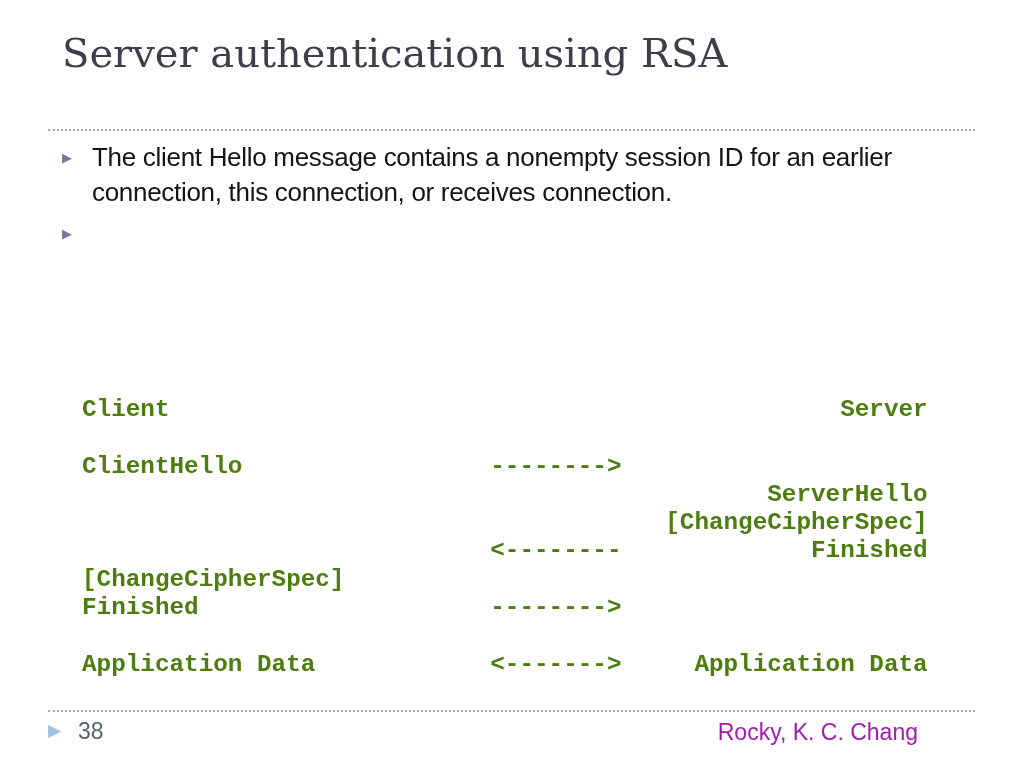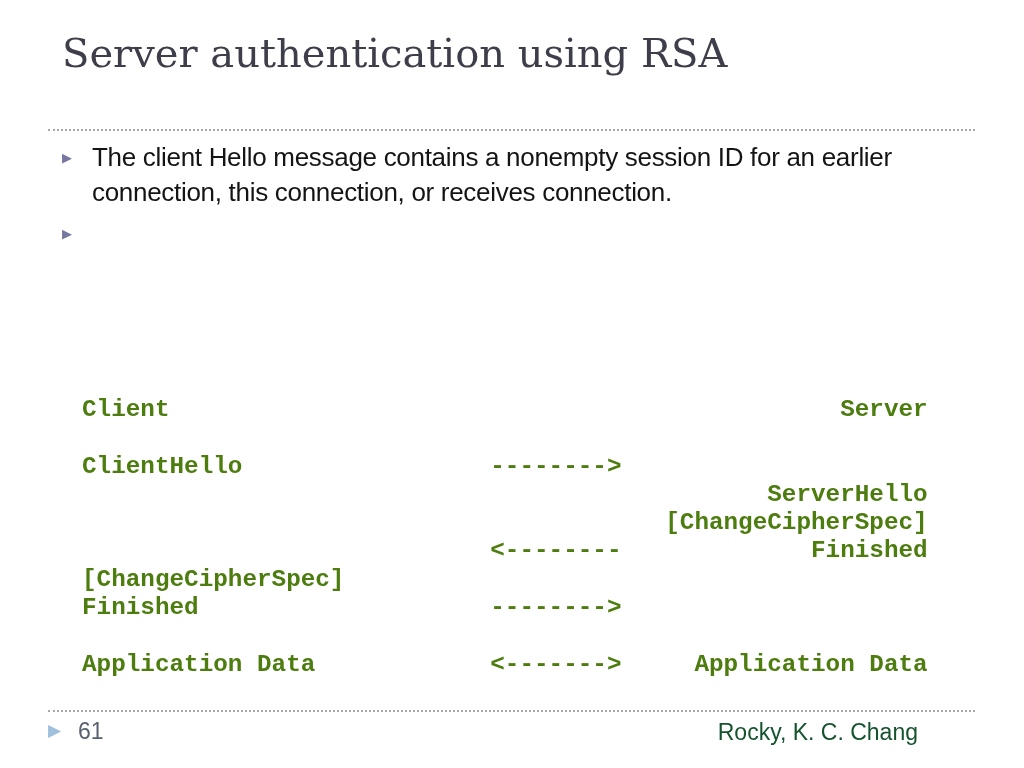--- a/index.html
+++ b/index.html
@@ -92,21 +92,21 @@
     font-size: 23px;
     line-height: 26px;
     color: #59616e;
   }
   .author {
     position: absolute;
     top: 1px;
     right: 106px;
     font-size: 23px;
     line-height: 26px;
-    color: #14532d;
+    color: #a21caf;
     white-space: nowrap;
   }
 </style>
 </head>
 <body>
 
 <div class="slide">
 
   <h1 class="slide-title">Server authentication using RSA</h1>
 
@@ -132,18 +132,18 @@
 [ChangeCipherSpec]
 Finished                    --------&gt;
 
 Application Data            &lt;-------&gt;     Application Data</pre>
 
   <div class="divider bottom"></div>
 
   <div class="footer">
     <div class="footer-left">
       <span class="footer-arrow-icon">▶</span>
-      <span class="slide-number">61</span>
+      <span class="slide-number">38</span>
     </div>
     <span class="author">Rocky, K. C. Chang</span>
   </div>
 
 </div>
 
 </body></html>

